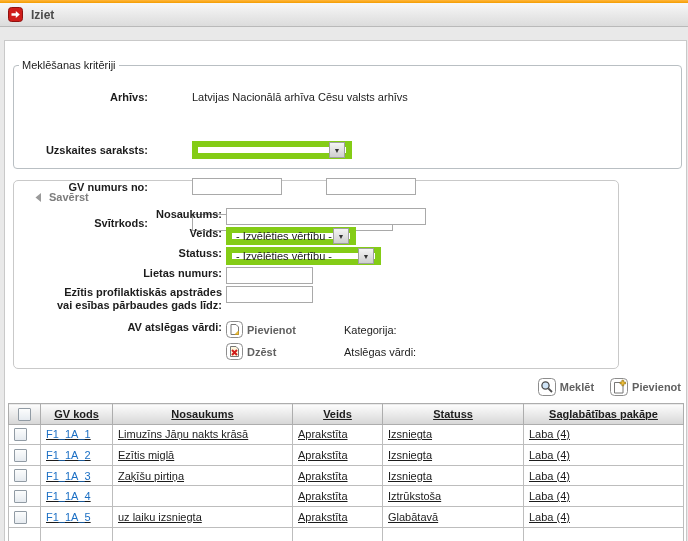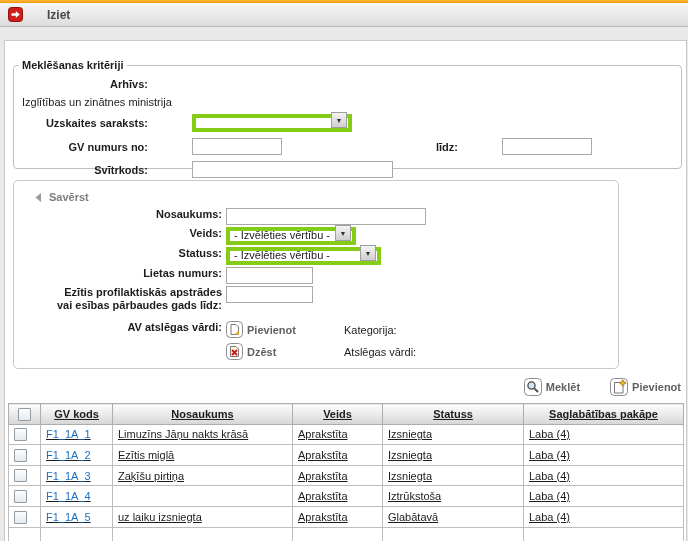--- a/index.html
+++ b/index.html
@@ -8,35 +8,35 @@
     font-family:"Liberation Sans","DejaVu Sans",sans-serif;
     font-size:11px; color:#1c1c1c; background:#e9e9e9;
   }
   
   .orange-strip { height:3px; background:linear-gradient(#ffb63c,#f49c00); }
   .toolbar {
     height:24px; background:linear-gradient(#f7f7f7,#dcdcdc);
     border-bottom:1px solid #b9b9b9; display:flex; align-items:center;
     padding-left:8px; gap:8px;
   }
-  .toolbar .exit-btn { display:flex; align-items:center; gap:24px; cursor:pointer; }
+  .toolbar .exit-btn { display:flex; align-items:center; gap:8px; cursor:pointer; }
   .toolbar .exit-label { font-weight:bold; font-size:12px; color:#4a4a4a; }
   
   .content {
     margin:13px 0 0 4px; width:683px; height:501px;
     background:#fff; border:1px solid #c9c9c9; border-bottom:none;
     padding-top:1px;
   }
   
   fieldset.criteria {
     margin:17px 0 0 8px; width:669px; height:110px;
     border:1px solid #b9bfc3; border-radius:4px; padding:1px 8px 6px 4px;
   }
-  fieldset.criteria legend { font-weight:bold; padding:0 3px; margin-left:1px; }
-  .frow { display:flex; align-items:center; margin-top:6px;gap:40px; }
+  fieldset.criteria legend { font-weight:normal; padding:0 3px; margin-left:1px; }
+  .frow { display:flex; align-items:center; margin-top:19px;gap:40px; }
   .frow .flabel { width:130px; text-align:right; font-weight:bold; flex:none; }
   .frow .fvalue { margin-left:4px; }
   
   .panel {
     margin:11px 0 0 8px; width:606px; height:189px;
     border:1px solid #c9c9c9; border-radius:5px; background:#fff;
     padding:8px 8px 0 4px;
   }
   .collapse-row { display:flex; align-items:center; gap:7px; margin:2px 0 5px 16px;
     color:#7d7d7d; font-weight:bold; cursor:pointer; }
@@ -44,40 +44,40 @@
   .prow .plabel { width:204px; text-align:right; font-weight:bold; flex:none; line-height:13px; }
   .prow .pctrl  { margin-left:4px; }
   .two-line { display:block; }
   
   .tinput {
     height:17px; border:1px solid #a9a9a9; background:#fff;
     font-family:inherit; font-size:11px; padding:0 3px; color:#1c1c1c;
   }
   .w90{width:90px} .w201{width:201px} .w200{width:200px} .w87{width:87px}
   .select {
-    height:18px; border:4px solid #84cc16; background:#fff;
-    display:inline-flex; align-items:flex-end; cursor:pointer;
+    height:18px; border:6px solid #84cc16; background:#fff;
+    display:inline-flex; align-items:center; cursor:pointer;
   }
   .select .sval { flex:1; padding:0 4px; white-space:nowrap; overflow:hidden; color:#222; }
   .select .sarrow {
     width:16px; height:16px; margin:0 1px; flex:none;
     background:linear-gradient(#f4f4f4,#cfcfcf); border:1px solid #9f9f9f;
     display:flex; align-items:center; justify-content:center;
     font-size:7px; color:#333;
   }
   .sw160{width:160px} .sw130{width:130px} .sw155{width:155px}
   
   .ibtn { display:inline-flex; align-items:center; gap:4px; cursor:pointer;
     font-weight:bold; color:#616161; }
   .kw-grid { display:flex; flex-direction:column; gap:5px; margin-left:4px; }
   .kw-row { display:flex; align-items:center; }
   .kw-row .ibtn { width:78px; }
   .kw-meta { color:#1c1c1c; font-weight:normal;padding-left:40px; }
   
-  .actions { display:flex; justify-content:flex-end; gap:30px; align-items:center;
+  .actions { display:flex; justify-content:flex-end; gap:16px; align-items:center;
     margin:8px 5px 0 0; height:20px; }
   
   table.results { border-collapse:collapse; margin:6px 0 0 3px; table-layout:fixed;
     width:675px; background:#fff; }
   table.results th, table.results td {
     border:1px solid #bdbdbd; padding:3px 5px; height:20px;
     overflow:hidden; white-space:nowrap; text-align:left;text-decoration:underline;
   }
   table.results th {
     background:linear-gradient(#fdfdfd,#d6d6d6);
@@ -109,38 +109,37 @@
   </span>
 </div>
 
 <div class="content">
 
   <fieldset class="criteria">
     <legend>Meklēšanas kritēriji</legend>
 
     <div class="frow">
       <span class="flabel">Arhīvs:</span>
-    </div>
-
-    <div class="frow">
-      <span class="fvalue">Izglītības un zinātnes ministrija</span>
+      <span class="fvalue">Latvijas Nacionālā arhīva Cēsu valsts arhīvs</span>
+    </div>
+
+    <div class="frow">
     </div>
 
     <div class="frow">
       <span class="flabel">Uzskaites saraksts:</span>
       <span class="fvalue select sw160">
         <span class="sval"></span>
         <span class="sarrow">▼</span>
       </span>
     </div>
 
     <div class="frow">
       <span class="flabel">GV numurs no:</span>
       <input class="tinput w90 fvalue" style="">
-      <span class="flabel" style="width:136px">līdz:</span>
       <input class="tinput w90 fvalue" style="">
     </div>
 
     <div class="frow">
       <span class="flabel">Svītrkods:</span>
       <input class="tinput w201 fvalue" style="">
     </div>
   </fieldset>
 
   <div class="panel">

